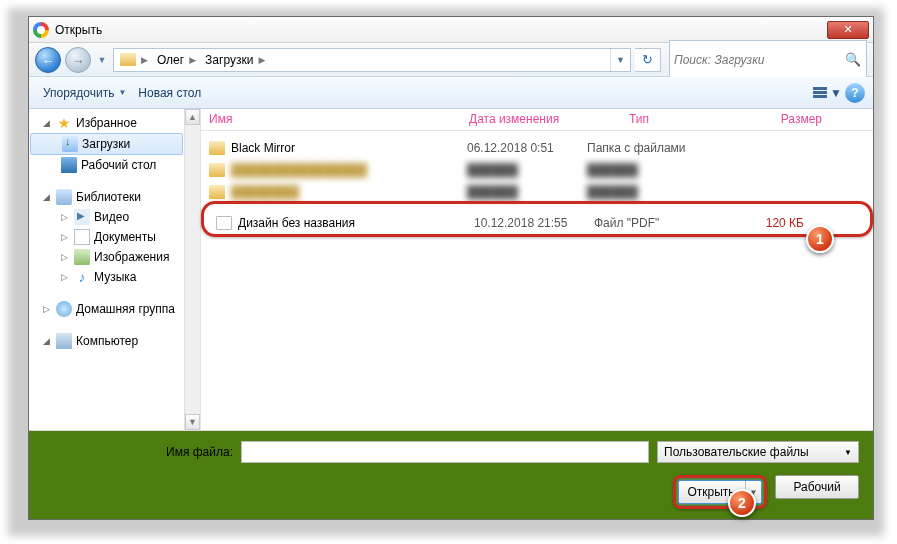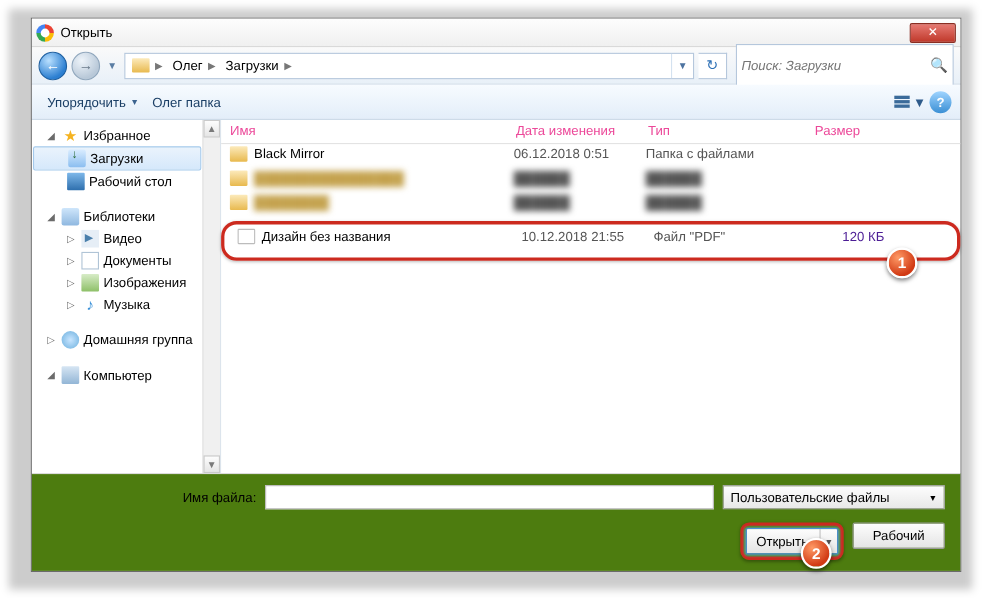--- a/index.html
+++ b/index.html
@@ -57,31 +57,31 @@
   .ic-img{background:linear-gradient(#d8ecc8,#8ec068);border-radius:1px;}
   .ic-mus{color:#3b91d8;font-size:14px;}
   .ic-hg{border-radius:50%;background:radial-gradient(#c8e5ff,#6bafdd);}
   .ic-comp{background:linear-gradient(#d6e5f3,#93b6d6);border-radius:1px;}
   
   .filepane { flex: 1; display:flex; flex-direction:column; background:#fff;}
   .colhead { height: 22px; display: flex; border-bottom: 1px solid #e3e3e3; font-size: 12px; color: #ec4899; }
   .colhead > div { padding: 3px 8px; border-right: 1px solid transparent;}
   .c-name{flex:0 0 260px;}
   .c-date{flex:0 0 120px;}
-  .c-type{flex:0 0 130px;}
+  .c-type{flex:0 0 130px;margin-left:40px;}
   .c-size{flex:0 0 80px;text-align:right;}
   .filelist{flex:1;padding:2px 0;}
-  .frow{display:flex;align-items:flex-start;font-size:12px;height:22px;padding:0 0 0 8px;}
+  .frow{display:flex;align-items:flex-end;font-size:12px;height:22px;padding:0 0 0 8px;}
   .frow .fic{width:16px;height:14px;margin-right:6px;}
   .foldic{background:linear-gradient(#fceabb,#e8b94e);border-radius:1px;}
   .fileic{background:#fff;border:1px solid #bcbcbc;border-radius:1px;}
   .frow .fn{flex:0 0 236px;}
   .frow .fd{flex:0 0 120px;color:#555;}
   .frow .ft{flex:0 0 130px;color:#555;}
-  .frow .fs{flex:0 0 80px;text-align:right;color:#4c1d95;}
+  .frow .fs{flex:0 0 80px;text-align:right;color:#b91c1c;}
   .blurred{filter:blur(3px);color:#c4a24d;}
   .highlight-wrap{border:3px solid #cc2a1f;border-radius:14px;padding:4px 46px 4px 4px;margin:2px 0 2px 0;position:relative;box-shadow:0 1px 3px rgba(0,0,0,0.3);}
   
   .bottompanel { border-top: 1px solid #dcdcdc; background: #4d7c0f; padding: 10px 14px; }
   .fnrow{display:flex;align-items:center;gap:8px;margin-bottom:12px;}
   .fnrow label{font-size:12px;width:190px;text-align:right;}
   .fnrow input{flex:1;height:22px;border:1px solid #b8b8b8;padding:0 4px;font-size:12px;}
   .filtercombo{width:202px;height:22px;border:1px solid #acacac;background:linear-gradient(#fdfdfd,#e8e8e8);font-size:12px;display:flex;align-items:center;padding:0 6px;justify-content:space-between;cursor:pointer;}
   .btnrow{display:flex;justify-content:flex-end;gap:8px;}
   .dlgbtn{min-width:84px;height:24px;border:1px solid #9a9a9a;background:linear-gradient(#fdfdfd,#e4e4e4);font-size:12px;display:flex;align-items:center;justify-content:center;cursor:pointer;border-radius:2px;position:relative;}
@@ -126,21 +126,21 @@
       <span class="sicon">🔍</span>
     </div>
   </div>
 
   <div class="toolbar">
     <div class="tbtn">
       <span>Упорядочить</span>
       <span class="ddarrow">▼</span>
     </div>
     <div class="tbtn">
-      <span>Олег папка</span>
+      <span>Новая стол</span>
     </div>
     <div class="tspacer"></div>
     <div class="viewbtn">
       <svg width="16" height="14">
           <rect x="1" y="1" width="14" height="3" fill="#3b6b9a"></rect>
           <rect x="1" y="5" width="14" height="3" fill="#3b6b9a"></rect>
           <rect x="1" y="9" width="14" height="3" fill="#3b6b9a"></rect>
         </svg>
       <span class="ddarrow">▼</span>
     </div>

